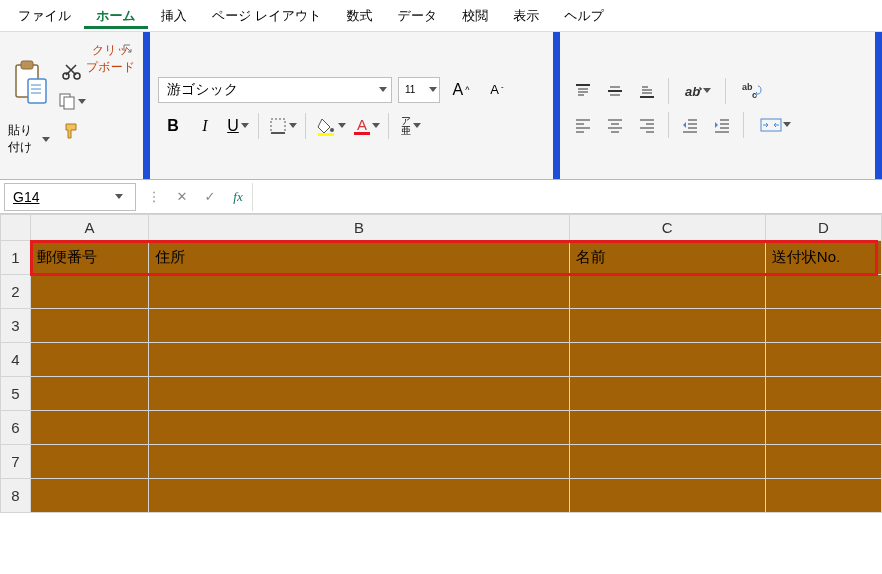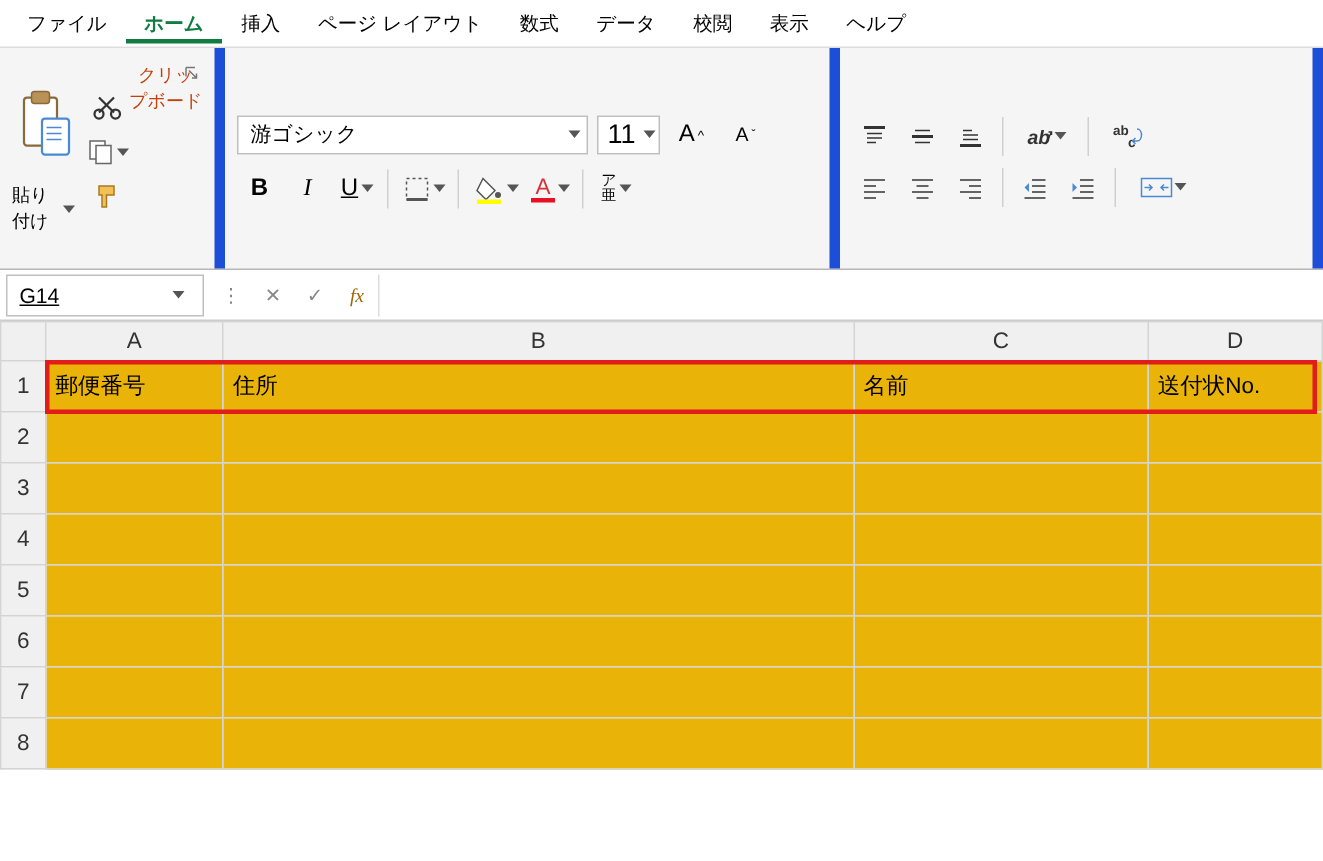--- a/index.html
+++ b/index.html
@@ -20,42 +20,42 @@
   
   .clip-row { display: flex; align-items: flex-start; gap: 8px; }
   .paste-btn { display: flex; flex-direction: column; align-items: center; gap: 13px; cursor: default; }
   .paste-btn .label { font-size: 12px; display: flex; align-items: center; gap: 2px; }
   .mini-col { display: flex; flex-direction: column; gap: 6px; align-items: center; }
   .icon-btn { width: 28px; height: 24px; display: flex; align-items: center; justify-content: center; cursor: default; }
 
   
   .font-row1 { display: flex; align-items: center; gap: 6px; }
   .font-name { width: 234px; height: 26px; border: 1px solid #bfbfbf; background: #fff; display: flex; align-items: center; justify-content: space-between; padding: 0 4px 0 8px; font-size: 14px; }
-  .font-size { width: 42px; height: 26px; border: 1px solid #bfbfbf; background: #fff; display: flex; align-items: center; justify-content: space-between; padding: 0 2px 0 6px; font-size: 18px; }
+  .font-size { width: 42px; height: 26px; border: 1px solid #bfbfbf; background: #fff; display: flex; align-items: center; justify-content: space-between; padding: 0 2px 0 6px; font-size: 10px; }
   .font-row2 { display: flex; align-items: center; gap: 2px; }
   .fmt-btn { min-width: 30px; height: 30px; display: flex; align-items: center; justify-content: center; gap: 2px; cursor: default; padding: 0 4px; }
   .fmt-btn.split { padding-right: 2px; }
   .caret { width: 0; height: 0; border-left: 4px solid transparent; border-right: 4px solid transparent; border-top: 5px solid #555; display: inline-block; }
   .sep { width: 1px; height: 26px; background: #d0d0d0; margin: 0 4px; }
 
   
   .align-body { display: flex; flex-direction: column; gap: 6px; }
   .align-row { display: flex; align-items: center; gap: 2px; }
   .align-btn { width: 30px; height: 28px; display: flex; align-items: center; justify-content: center; cursor: default; font-weight: bold; }
 
   
   .formulabar { display: flex; align-items: center; height: 34px; border-bottom: 1px solid #ccc; background: #fff; }
   .namebox { width: 132px; height: 28px; border: 1px solid #bfbfbf; margin: 0 4px; display: flex; align-items: center; justify-content: space-between; padding: 0 12px 0 8px; font-size: 14px; background: #fff; text-decoration: underline; }
   .fb-btn { width: 28px; height: 28px; display: flex; align-items: center; justify-content: center; color: #888; cursor: default; }
   .fb-input { flex: 1; height: 28px; border: none; border-left: 1px solid #ddd; padding: 0 8px; font-size: 14px; background: #fff; }
 
   
   .sheet { position: relative; overflow: hidden; height: calc(574px - 32px - 148px - 34px); }
   table.grid { border-collapse: collapse; table-layout: fixed; width: 100%; }
-  table.grid th, table.grid td { border: 1px solid #d4d4d4; font-weight: normal; font-size: 15px; text-align: left; padding: 2px 6px; height: 34px; background: #eab308; }
+  table.grid th, table.grid td { border: 1px solid #d4d4d4; font-weight: normal; font-size: 15px; text-align: left; padding: 2px 6px; height: 34px; background: #a16207; }
   table.grid th.colhead { background: #f0f0f0; text-align: center; color: #333; height: 26px; }
   table.grid th.rowhead { background: #f0f0f0; text-align: center; color: #333; width: 30px; }
   table.grid th.corner { background: #f0f0f0; width: 30px; height: 26px; }
   .colA { width: 118px; } .colB { width: 420px; } .colC { width: 196px; } .colD { width: 116px; }
 
   
   .highlight { position: absolute; border: 3px solid #e21b1b; pointer-events: none; }
 
   
   svg { display: block; }
@@ -288,21 +288,21 @@
 </div>
 
 <div class="formulabar">
   <div class="namebox">
     <span>G14</span>
     <span class="caret"></span>
   </div>
   <div class="fb-btn">⋮</div>
   <div class="fb-btn">✕</div>
   <div class="fb-btn">✓</div>
-  <div class="fb-btn" style="font-style:italic;font-family:serif;color:#a16207">fx</div>
+  <div class="fb-btn" style="font-style:italic;font-family:serif;color:#0f766e">fx</div>
   <input class="fb-input" value="" style="">
 </div>
 
 <div class="sheet">
   <table class="grid">
     <colgroup>
         <col style="width:30px">
         <col class="colA">
         <col class="colB">
         <col class="colC">

